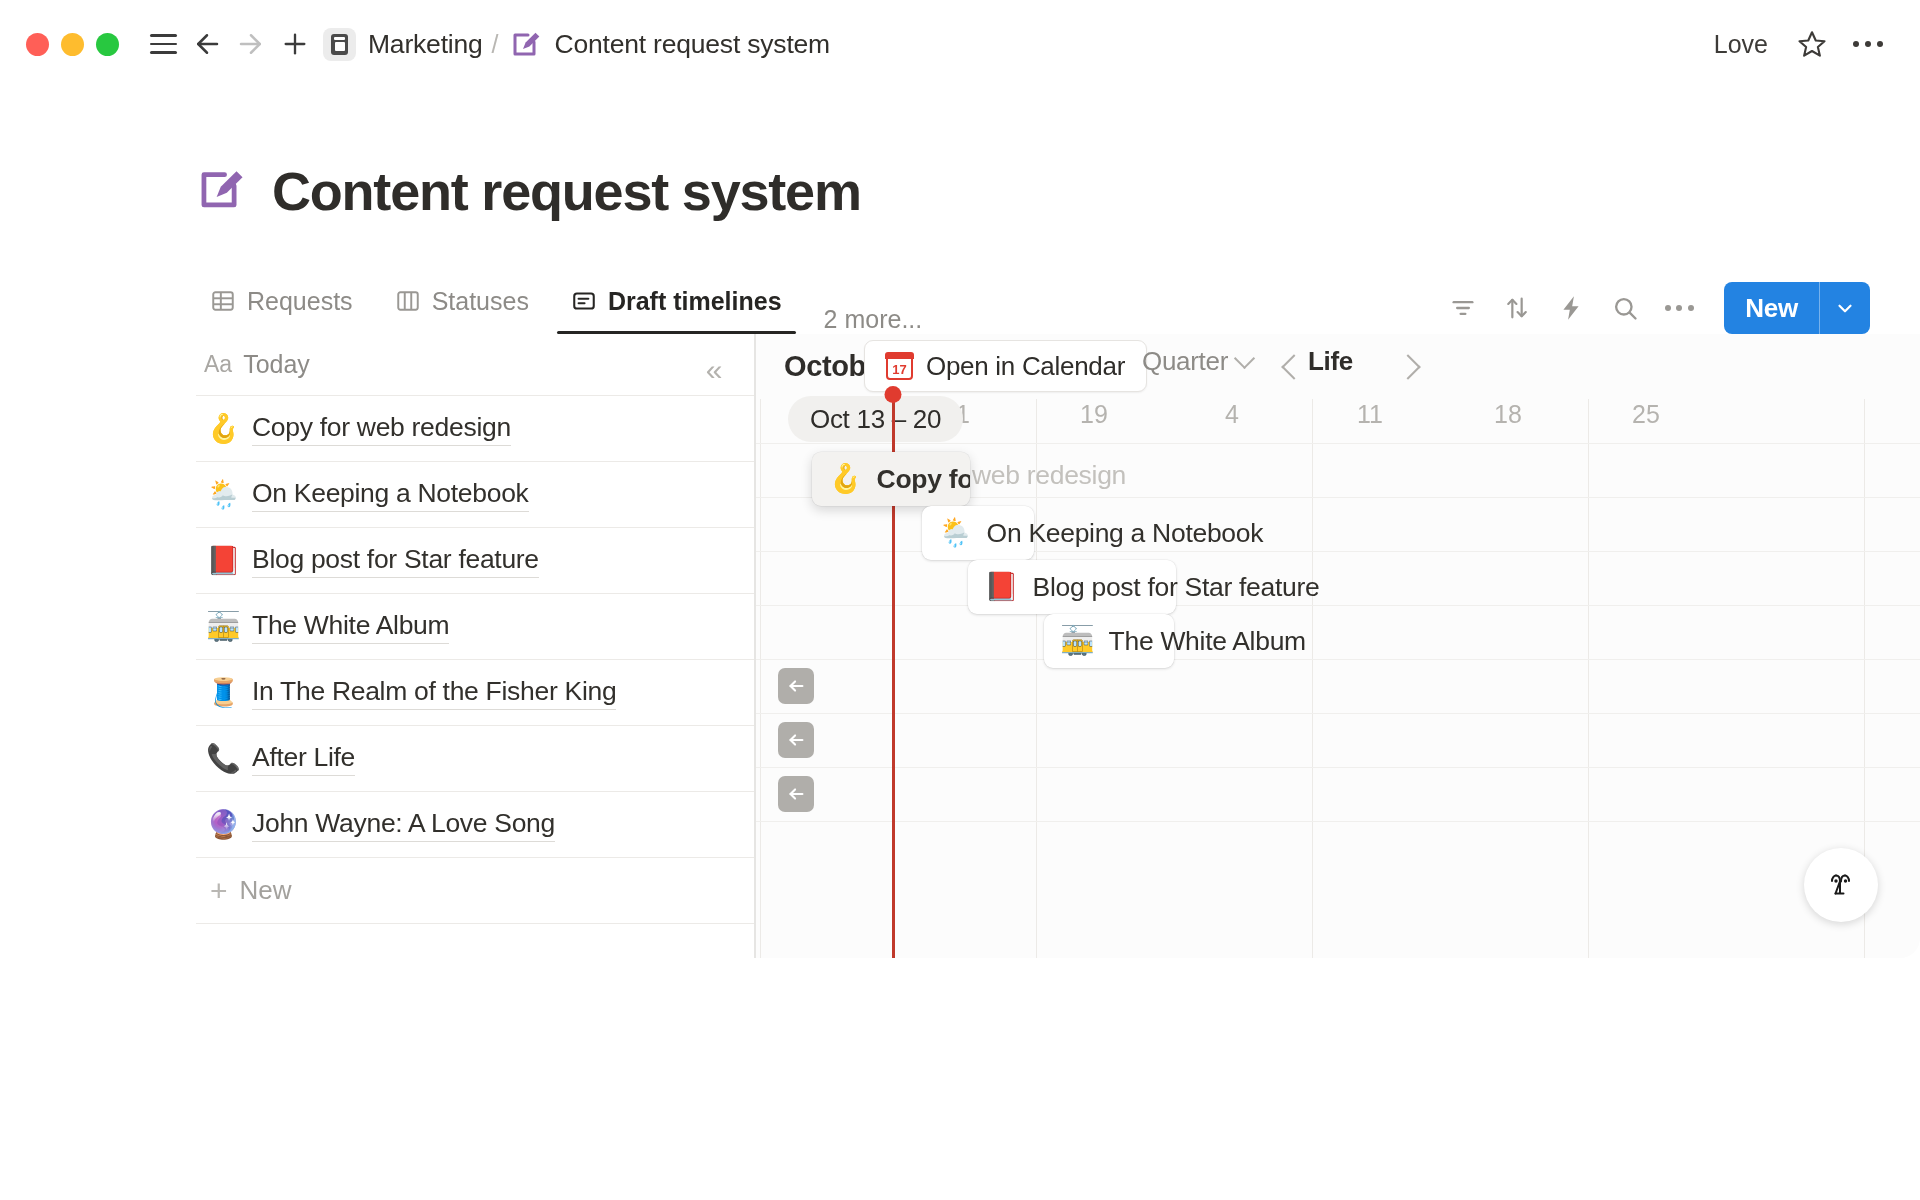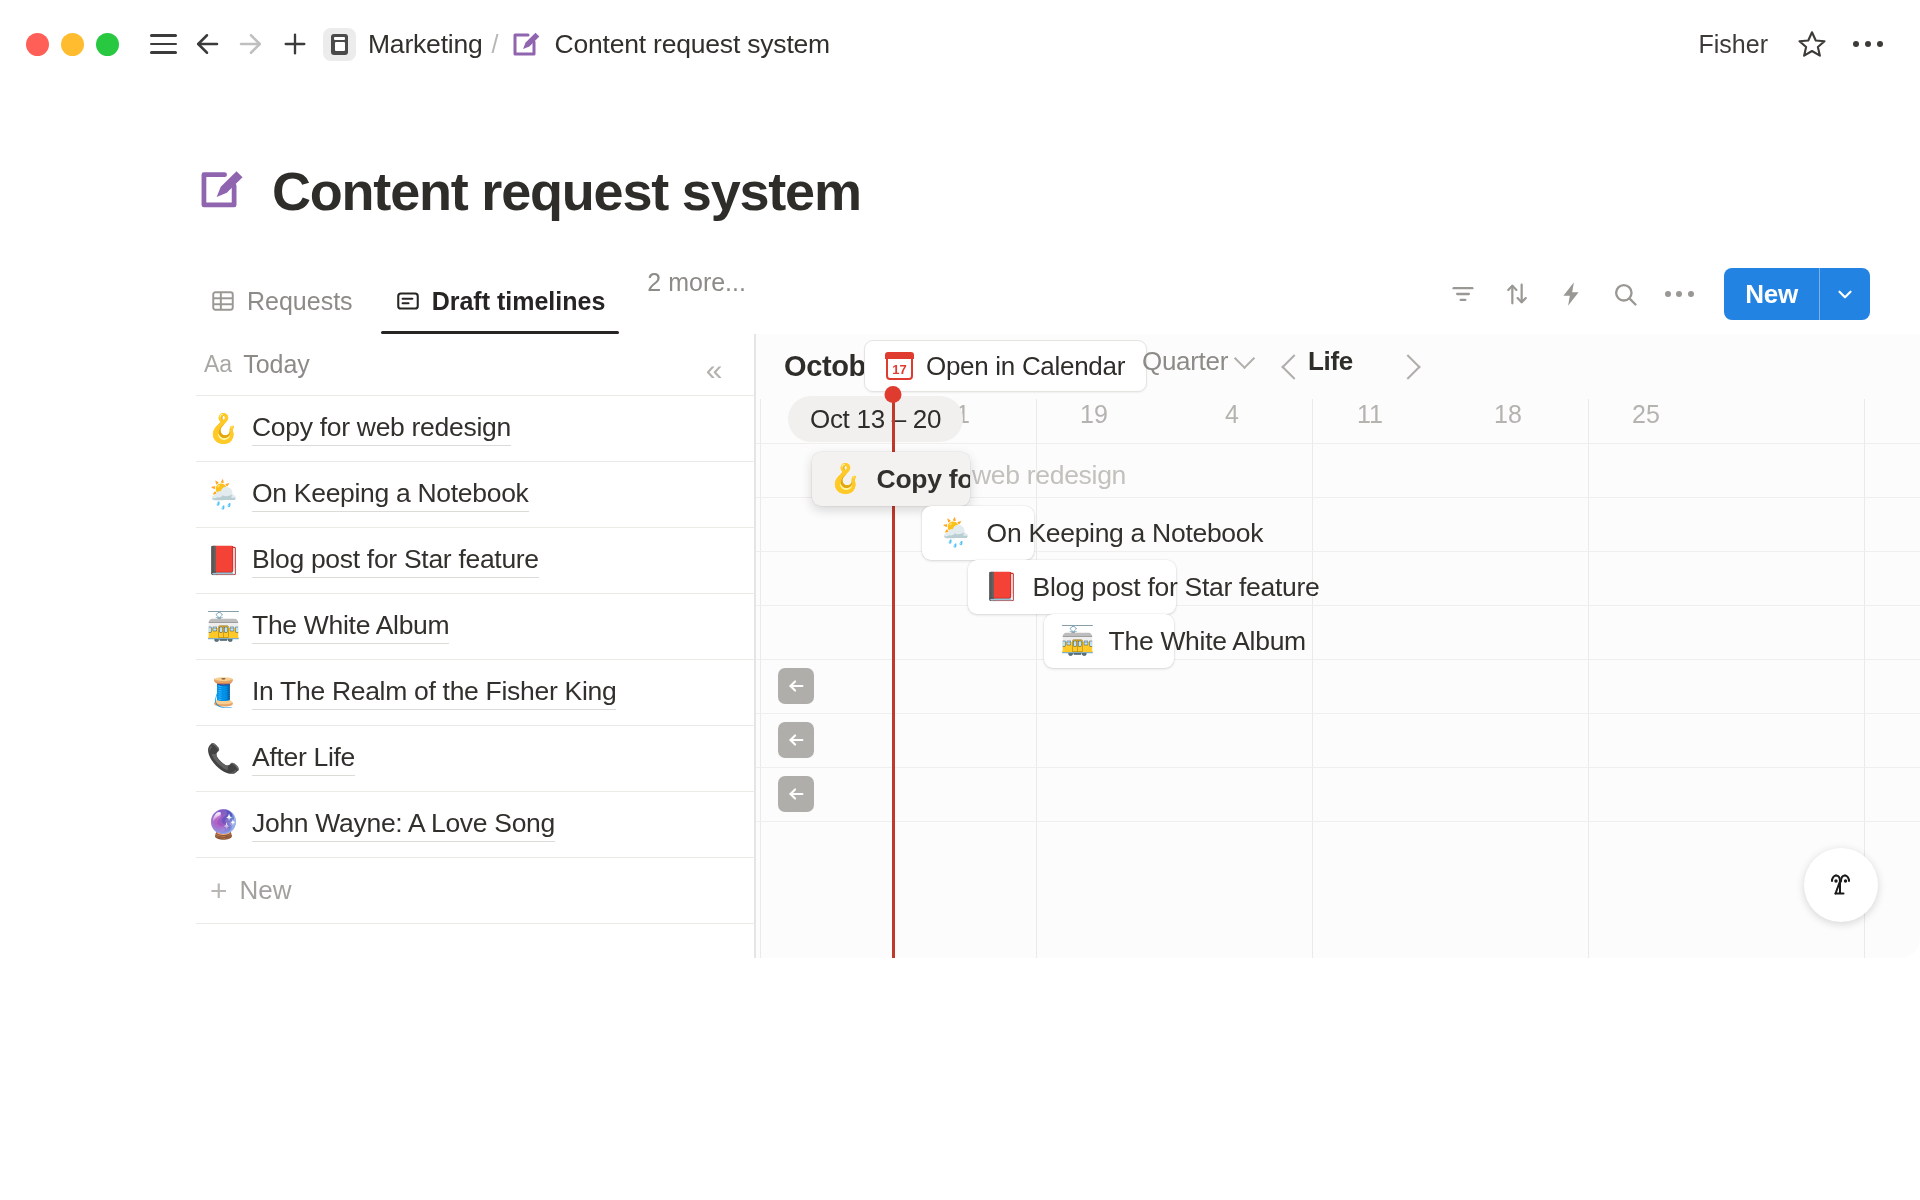--- a/index.html
+++ b/index.html
@@ -87,21 +87,21 @@
   }
   .page-title {
     font-size: 54px; font-weight: bold; color: #2f2d2a; letter-spacing: -1.2px;
     white-space: nowrap;
   }
 
   
   .tabbar {
     position: absolute; top: 268px; left: 196px;
     width: 1674px; height: 66px;
-    display: flex; align-items: flex-start;
+    display: flex; align-items: flex-end;
   }
   .tab {
     display: flex; align-items: center; gap: 11px;
     height: 66px; padding: 0 14px; margin-right: 14px;
     font-size: 25px; color: #8d8b87; white-space: nowrap; position: relative;
   }
   .tab.active { color: #262523; font-weight: bold; gap: 11px; }
   .tab.active::after {
     content: ""; position: absolute; left: 0; right: 0; bottom: 0;
     height: 3.5px; background: #262523; border-radius: 2px;
@@ -314,21 +314,21 @@
 
     <span class="bc-pageicon">
       <svg width="34" height="34" viewBox="0 0 34 34" fill="none">
         <path d="M5 8h13M5 8v19h19V15" stroke="#9065b0" stroke-width="3" stroke-linecap="round" stroke-linejoin="round"></path>
         <path d="M13 22l2.6-6.4L25.5 5.8l3.8 3.8L19.4 19.4 13 22z" fill="#9065b0"></path>
       </svg>
     </span>
     <span class="bc-text">Content request system</span>
 
     <div class="tb-right">
-      <div class="share-btn">Fisher</div>
+      <div class="share-btn">Love</div>
       <div class="star-btn">
         <svg width="30" height="30" viewBox="0 0 24 24" fill="none" stroke="#3d3b38" stroke-width="1.7" stroke-linejoin="round">
           <polygon points="12 2.6 15 9.2 22 9.8 16.7 14.4 18.3 21.3 12 17.6 5.7 21.3 7.3 14.4 2 9.8 9 9.2"></polygon>
         </svg>
       </div>
       <div class="dots-btn">
         <span class="dots3">
             <i></i>
             <i></i>
             <i></i>
@@ -352,20 +352,28 @@
     <div class="tab">
       <svg class="tab-ico" viewBox="0 0 24 24" fill="none" stroke="#9a9894" stroke-width="1.8">
         <rect x="3" y="4" width="18" height="16" rx="2"></rect>
           <line x1="3" y1="9.5" x2="21" y2="9.5"></line>
         <line x1="3" y1="15" x2="21" y2="15"></line>
           <line x1="10" y1="4" x2="10" y2="20"></line>
       </svg>
       <span>Requests</span>
     </div>
 
+    <div class="tab">
+      <svg class="tab-ico" viewBox="0 0 24 24" fill="none" stroke="#9a9894" stroke-width="1.8">
+        <rect x="3" y="4" width="18" height="16" rx="2"></rect>
+        <line x1="9" y1="4" x2="9" y2="20"></line>
+          <line x1="15" y1="4" x2="15" y2="20"></line>
+      </svg>
+      <span>Statuses</span>
+    </div>
 
     <div class="tab active">
       <svg class="tab-ico" viewBox="0 0 24 24" fill="none" stroke="#262523" stroke-width="1.9">
         <rect x="3" y="5" width="18" height="14" rx="2.5"></rect>
         <line x1="7" y1="10" x2="16" y2="10" stroke-linecap="round"></line>
         <line x1="7" y1="14" x2="12.5" y2="14" stroke-linecap="round"></line>
       </svg>
       <span>Draft timelines</span>
     </div>
 

